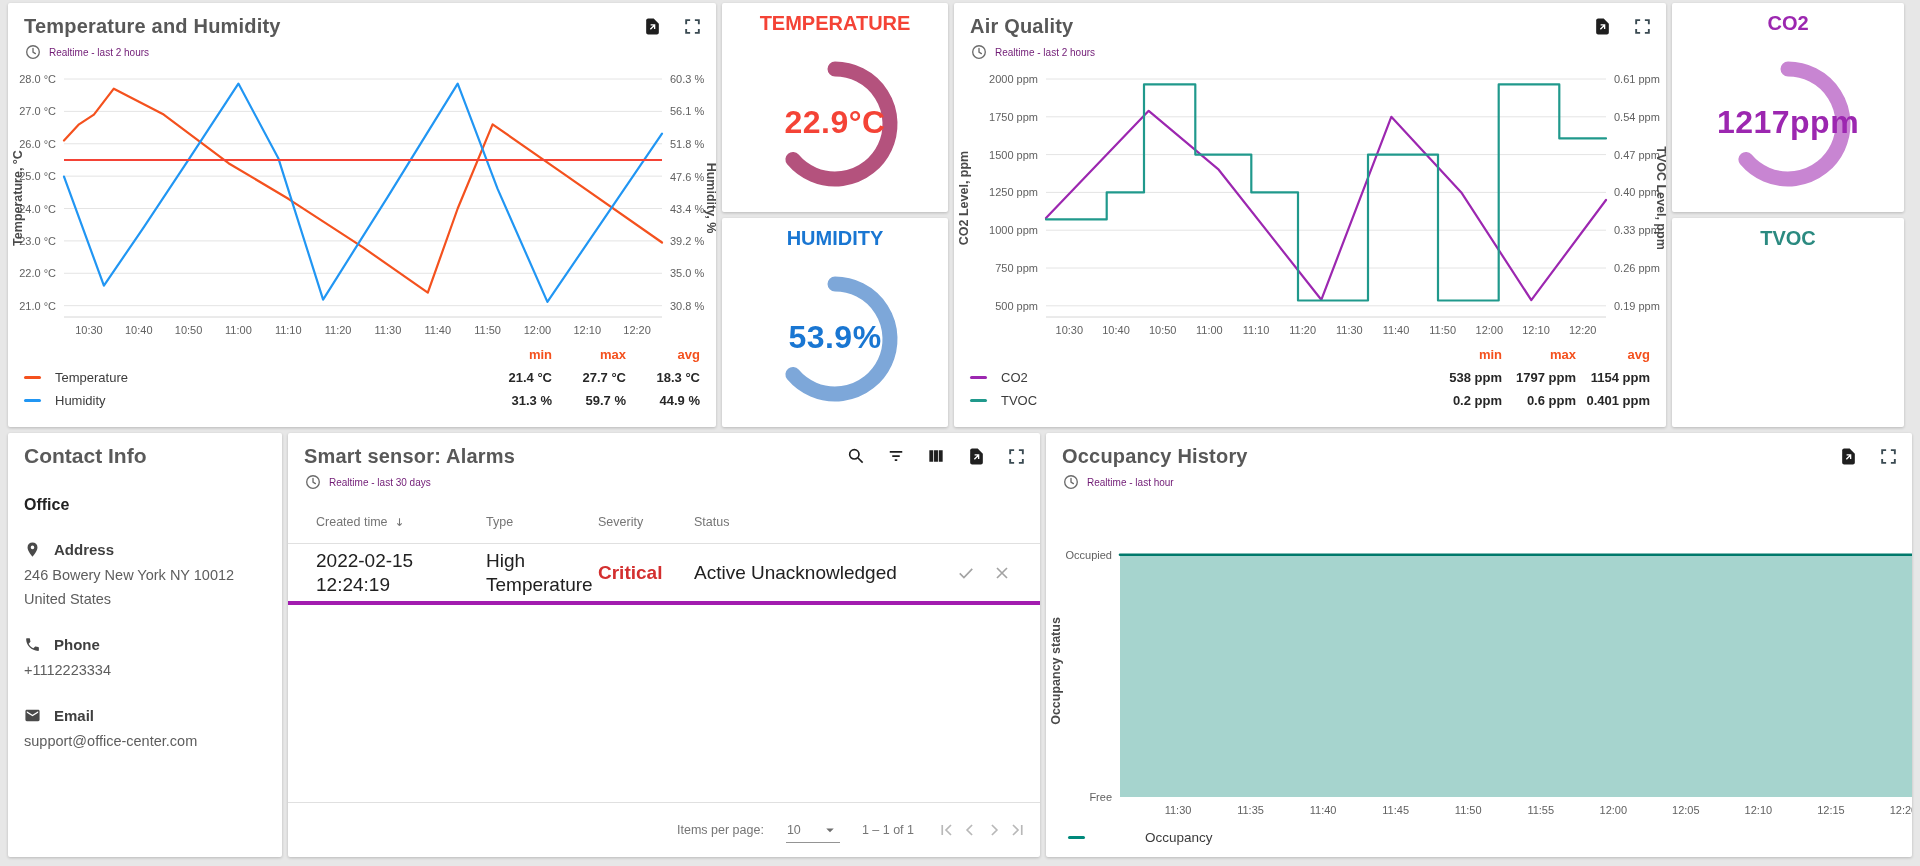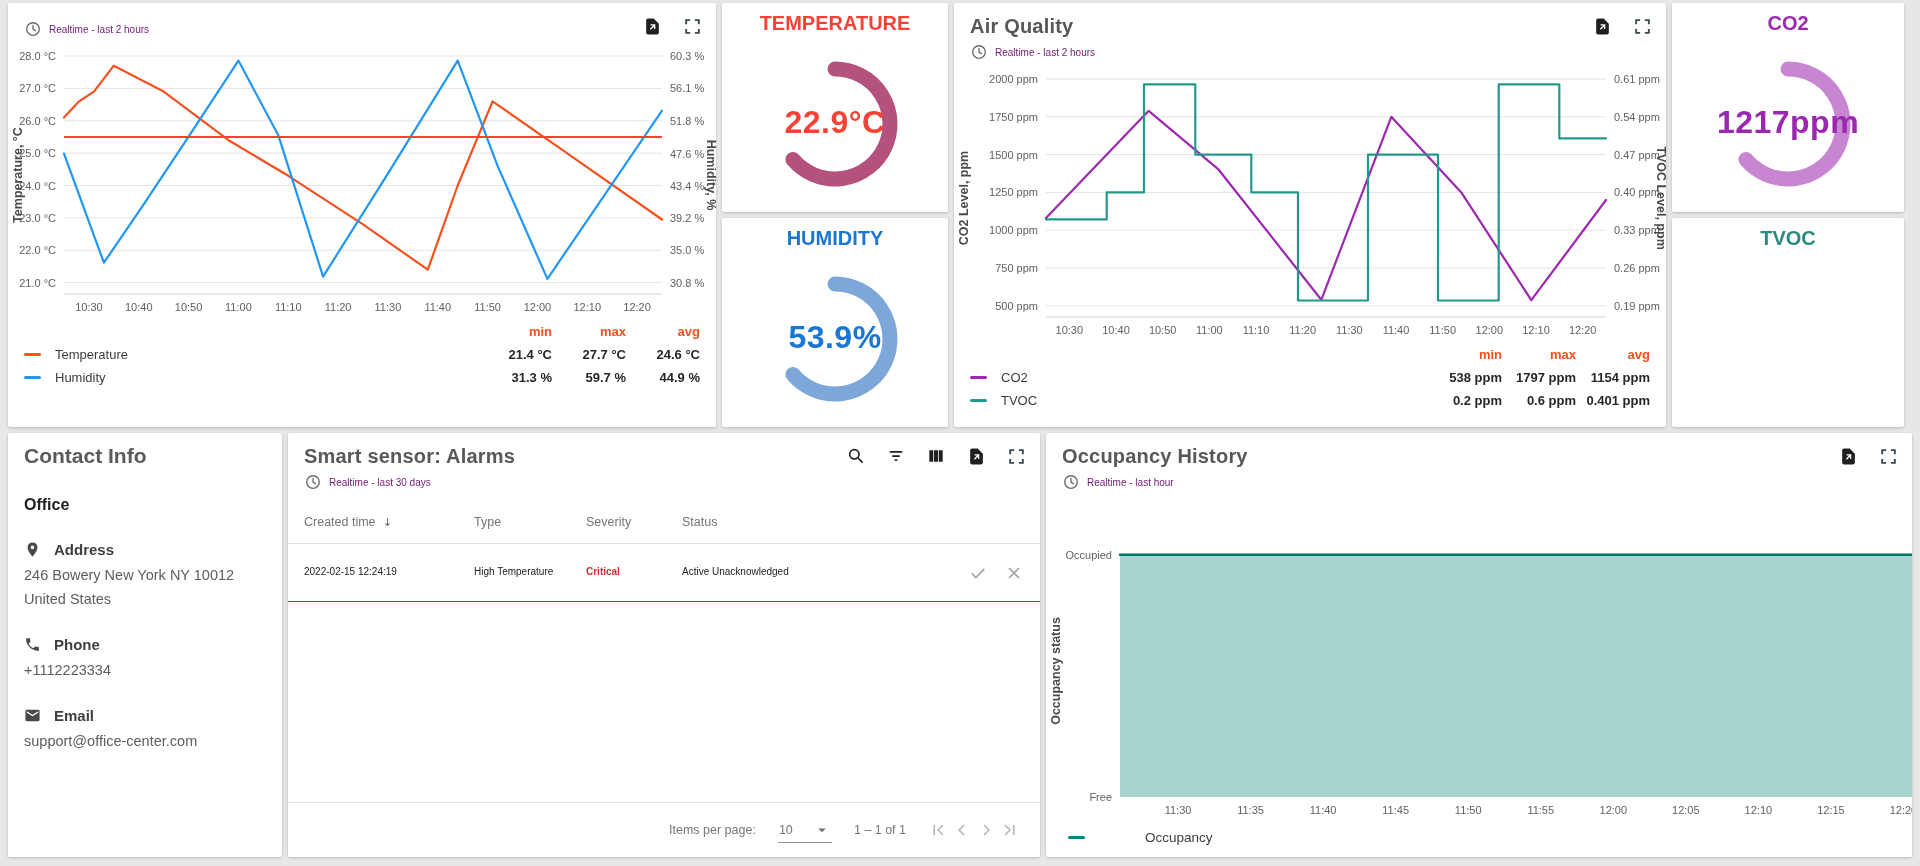--- a/index.html
+++ b/index.html
@@ -36,41 +36,42 @@
   .g-svg{position:absolute;left:50%;top:50%;transform:translate(-50%,-50%);}
   .g-value{position:absolute;left:0;right:0;top:50%;transform:translateY(-54%);text-align:center;font-size:32px;font-weight:700;letter-spacing:.5px;}
   
   .w-contact{padding:11px 16px;box-sizing:border-box;display:block;}
   .c-title{font-size:21px;font-weight:700;color:#5a5a5a;}
   .c-entity{font-size:16px;font-weight:700;color:#222;margin-top:28px;}
   .c-label{display:flex;gap:13px;align-items:center;font-weight:700;color:#3f3f3f;font-size:15px;margin-top:27px;}
   .c-line{color:#5d5d5d;font-size:14.5px;margin-top:5px;line-height:1.3;}
   .c-lines{margin-top:8px;}
   
-  .tbl-head,.alarm-row{display:grid;grid-template-columns:170px 112px 96px 1fr 76px;align-items:center;padding:0 16px;}
+  .tbl-head,.alarm-row{display:grid;grid-template-columns:170px 112px 96px 1fr 76px;align-items:center;padding:0 28px;}
   .tbl-head{height:42px;margin-top:10px;color:#757575;font-size:12.5px;border-bottom:1px solid #e0e0e0;}
   .th{display:flex;align-items:center;gap:4px;cursor:pointer;}
-  .alarm-row{height:57px;border-bottom:1px solid #a21caf;font-size:10px;color:#212121;cursor:pointer;}
+  .alarm-row{height:57px;border-bottom:4px solid #a21caf;font-size:19px;color:#212121;cursor:pointer;}
   .cell{line-height:1.25;padding-right:10px;}
   .sev{font-weight:700;}
   .actions{display:flex;gap:16px;justify-content:flex-end;}
-  .paginator{margin-top:auto;border-top:1px solid #e0e0e0;height:54px;display:flex;align-items:center;justify-content:flex-end;gap:22px;padding:0 20px;color:#757575;font-size:12.5px;flex:0 0 auto;}
+  .paginator{margin-top:auto;border-top:1px solid #e0e0e0;height:54px;display:flex;align-items:center;justify-content:flex-end;gap:22px;padding:0 12px;color:#757575;font-size:12.5px;flex:0 0 auto;}
   .pp{display:flex;align-items:center;gap:10px;border-bottom:1px solid #949494;padding:3px 1px;cursor:pointer;min-width:52px;justify-content:space-between;}
   .pnav{display:flex;gap:4px;align-items:center;}
   
   .oc-legend{margin-top:auto;padding:0 0 12px 22px;}
   .oc-legend .lg-name{gap:60px;font-size:13.5px;}
 </style>
 </head>
 <body>
 
 <div class="row row1">
 
   <div class="card w-temp">
     <div class="whead">
+      <div class="wtitle">Temperature and Humidity</div>
       <div class="tw">
         <span class="ic">
             <svg viewBox="0 0 24 24" width="18" height="18">
               <circle cx="12" cy="12" r="8.4" fill="none" stroke="#6b6b6b" stroke-width="1.8"></circle>
               <path d="M12 7.2v5l3.2 1.9" fill="none" stroke="#6b6b6b" stroke-width="1.8" stroke-linecap="round"></path>
             </svg>
           </span>
         <span>Realtime - last 2 hours</span>
       </div>
       <div class="wicons">
@@ -135,21 +136,21 @@
         <div></div>
         <div class="lg-h">min</div>
         <div class="lg-h">max</div>
         <div class="lg-h">avg</div>
         <div class="lg-name">
           <span class="lg-dash" style="background:#f4511e"></span>
           <span>Temperature</span>
         </div>
         <div class="lg-v">21.4 °C</div>
         <div class="lg-v">27.7 °C</div>
-        <div class="lg-v">24.6 °C</div>
+        <div class="lg-v">18.3 °C</div>
         <div class="lg-name">
           <span class="lg-dash" style="background:#2196f3"></span>
           <span>Humidity</span>
         </div>
         <div class="lg-v">31.3 %</div>
         <div class="lg-v">59.7 %</div>
         <div class="lg-v">44.9 %</div>
       </div>
   </div>
 

